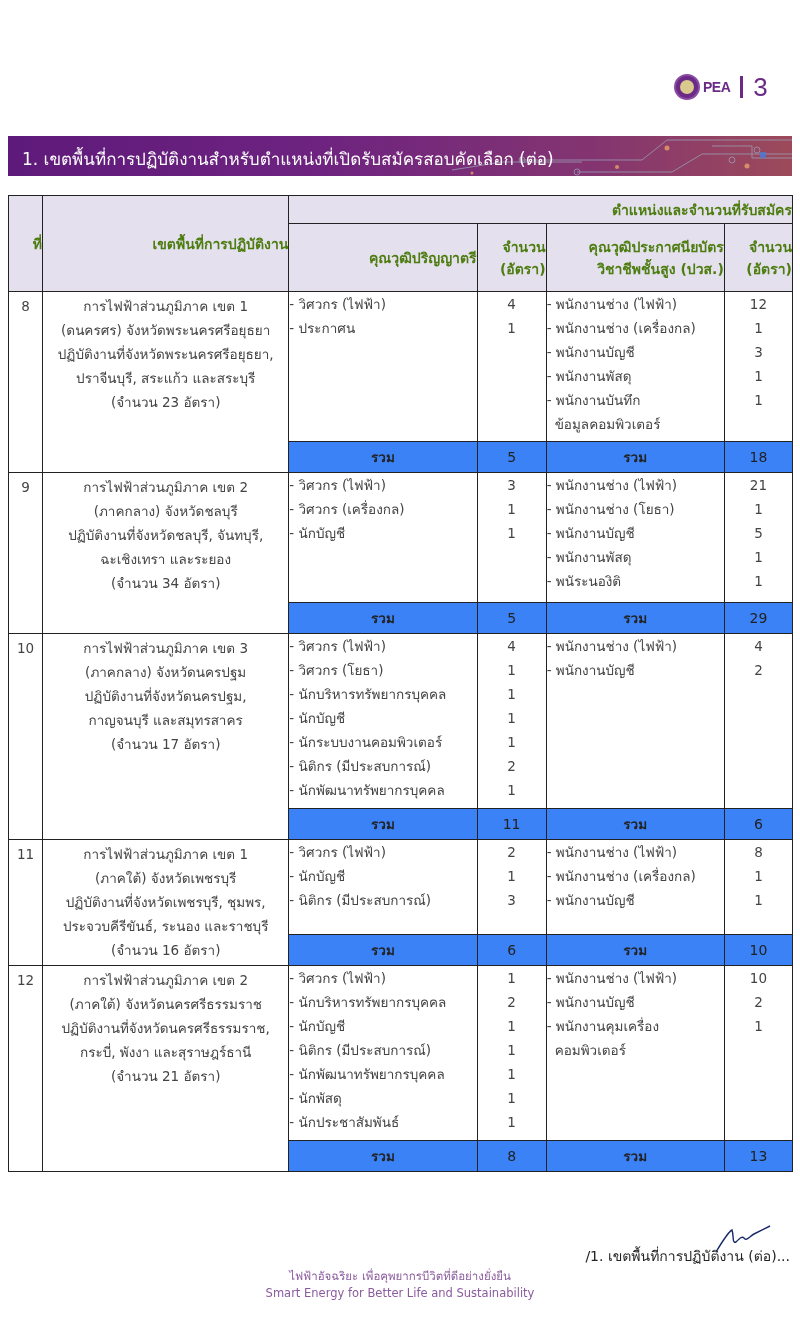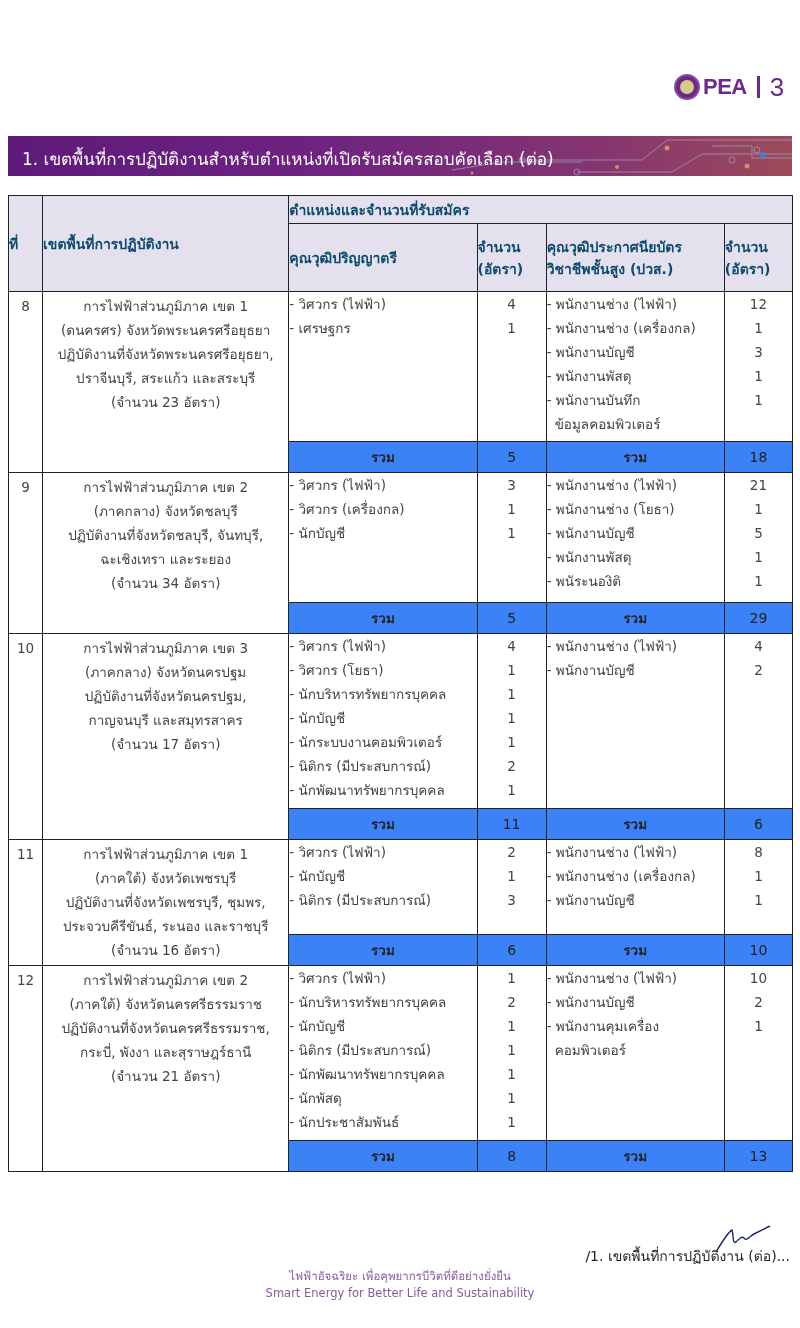--- a/index.html
+++ b/index.html
@@ -2,33 +2,33 @@
 <html><head>
 <meta charset="utf-8">
 <style>
   html, body { margin: 0; padding: 0; background: #ffffff; }
   body { width: 800px; height: 1328px; position: relative; overflow: hidden;
          font-family: "DejaVu Sans", "Liberation Sans", sans-serif; color: #333; }
 
   .logo { position: absolute; top: 72px; left: 674px; height: 30px; display: flex; align-items: center; }
   .logo-emblem { width: 26px; height: 26px; border-radius: 50%; background: #6b2a86; border: 2px solid #8a4aa5; box-sizing: border-box; display: flex; align-items: center; justify-content: center; }
   .logo-emblem-inner { width: 14px; height: 14px; border-radius: 50%; background: #d9c98c; }
-  .logo-text { font-family: "Liberation Sans", sans-serif; font-weight: bold; font-size: 22px; color: #6b2a86; margin-left: 3px; letter-spacing: -0.5px; }
+  .logo-text { font-family: "Liberation Sans", sans-serif; font-weight: bold; font-size: 14px; color: #6b2a86; margin-left: 3px; letter-spacing: -0.5px; }
   .logo-sep { width: 3px; height: 22px; background: #6b2a86; margin-left: 10px; }
   .page-num { font-family: "Liberation Sans", sans-serif; font-size: 26px; color: #6b2a86; margin-left: 10px; }
 
   .banner { position: absolute; left: 8px; top: 136px; width: 784px; height: 40px;
             background: linear-gradient(90deg, #5e1a7a 0%, #6e2380 40%, #843570 75%, #9c4a5a 100%);
             overflow: hidden; }
   .banner-title { position: absolute; left: 14px; top: 9px; font-size: 17px; color: #ffffff; white-space: nowrap; }
   .banner-circuit { position: absolute; right: 0; top: 0; width: 380px; height: 40px; }
 
   table.main { position: absolute; left: 8px; top: 195px; width: 785px; border-collapse: collapse; font-size: 13.5px; table-layout: fixed; }
   table.main td, table.main th { border: 1.5px solid #222; padding: 0; vertical-align: top; }
-  table.main th { background: #e4e0ee; font-weight: bold; color: #0c4a6e; font-size: 14px; vertical-align: middle; text-align: left; }
+  table.main th { background: #e4e0ee; font-weight: bold; color: #4d7c0f; font-size: 14px; vertical-align: middle; text-align: right; }
   .th-top { height: 28px; }
   .th-sub { height: 68px; line-height: 22px; }
   .col-no { width: 34px; }
   .col-area { width: 246px; }
   .col-bach { width: 188px; }
   .col-bach-n { width: 69px; }
   .col-voc { width: 178px; }
   .col-voc-n { width: 68px; }
 
   .no-cell { text-align: center; padding-top: 6px !important; color: #444; }
@@ -113,21 +113,21 @@
         <td class="no-cell" rowspan="2">8</td>
         <td class="area-cell" rowspan="2">
           <div>การไฟฟ้าส่วนภูมิภาค เขต 1</div>
           <div>(ดนครศร) จังหวัดพระนครศรีอยุธยา</div>
           <div>ปฏิบัติงานที่จังหวัดพระนครศรีอยุธยา,</div>
           <div>ปราจีนบุรี, สระแก้ว และสระบุรี</div>
           <div>(จำนวน 23 อัตรา)</div>
         </td>
         <td class="list">
           <div class="item">- วิศวกร (ไฟฟ้า)</div>
-          <div class="item">- เศรษฐกร</div>
+          <div class="item">- ประกาศน</div>
         </td>
         <td class="list-n">
           <div>4</div>
           <div>1</div>
         </td>
         <td class="list">
           <div class="item"><span>- พนักงานช่าง (ไฟฟ้า)</span></div>
           <div class="item"><span>- พนักงานช่าง (เครื่องกล)</span></div>
           <div class="item"><span>- พนักงานบัญชี</span></div>
           <div class="item"><span>- พนักงานพัสดุ</span></div>

